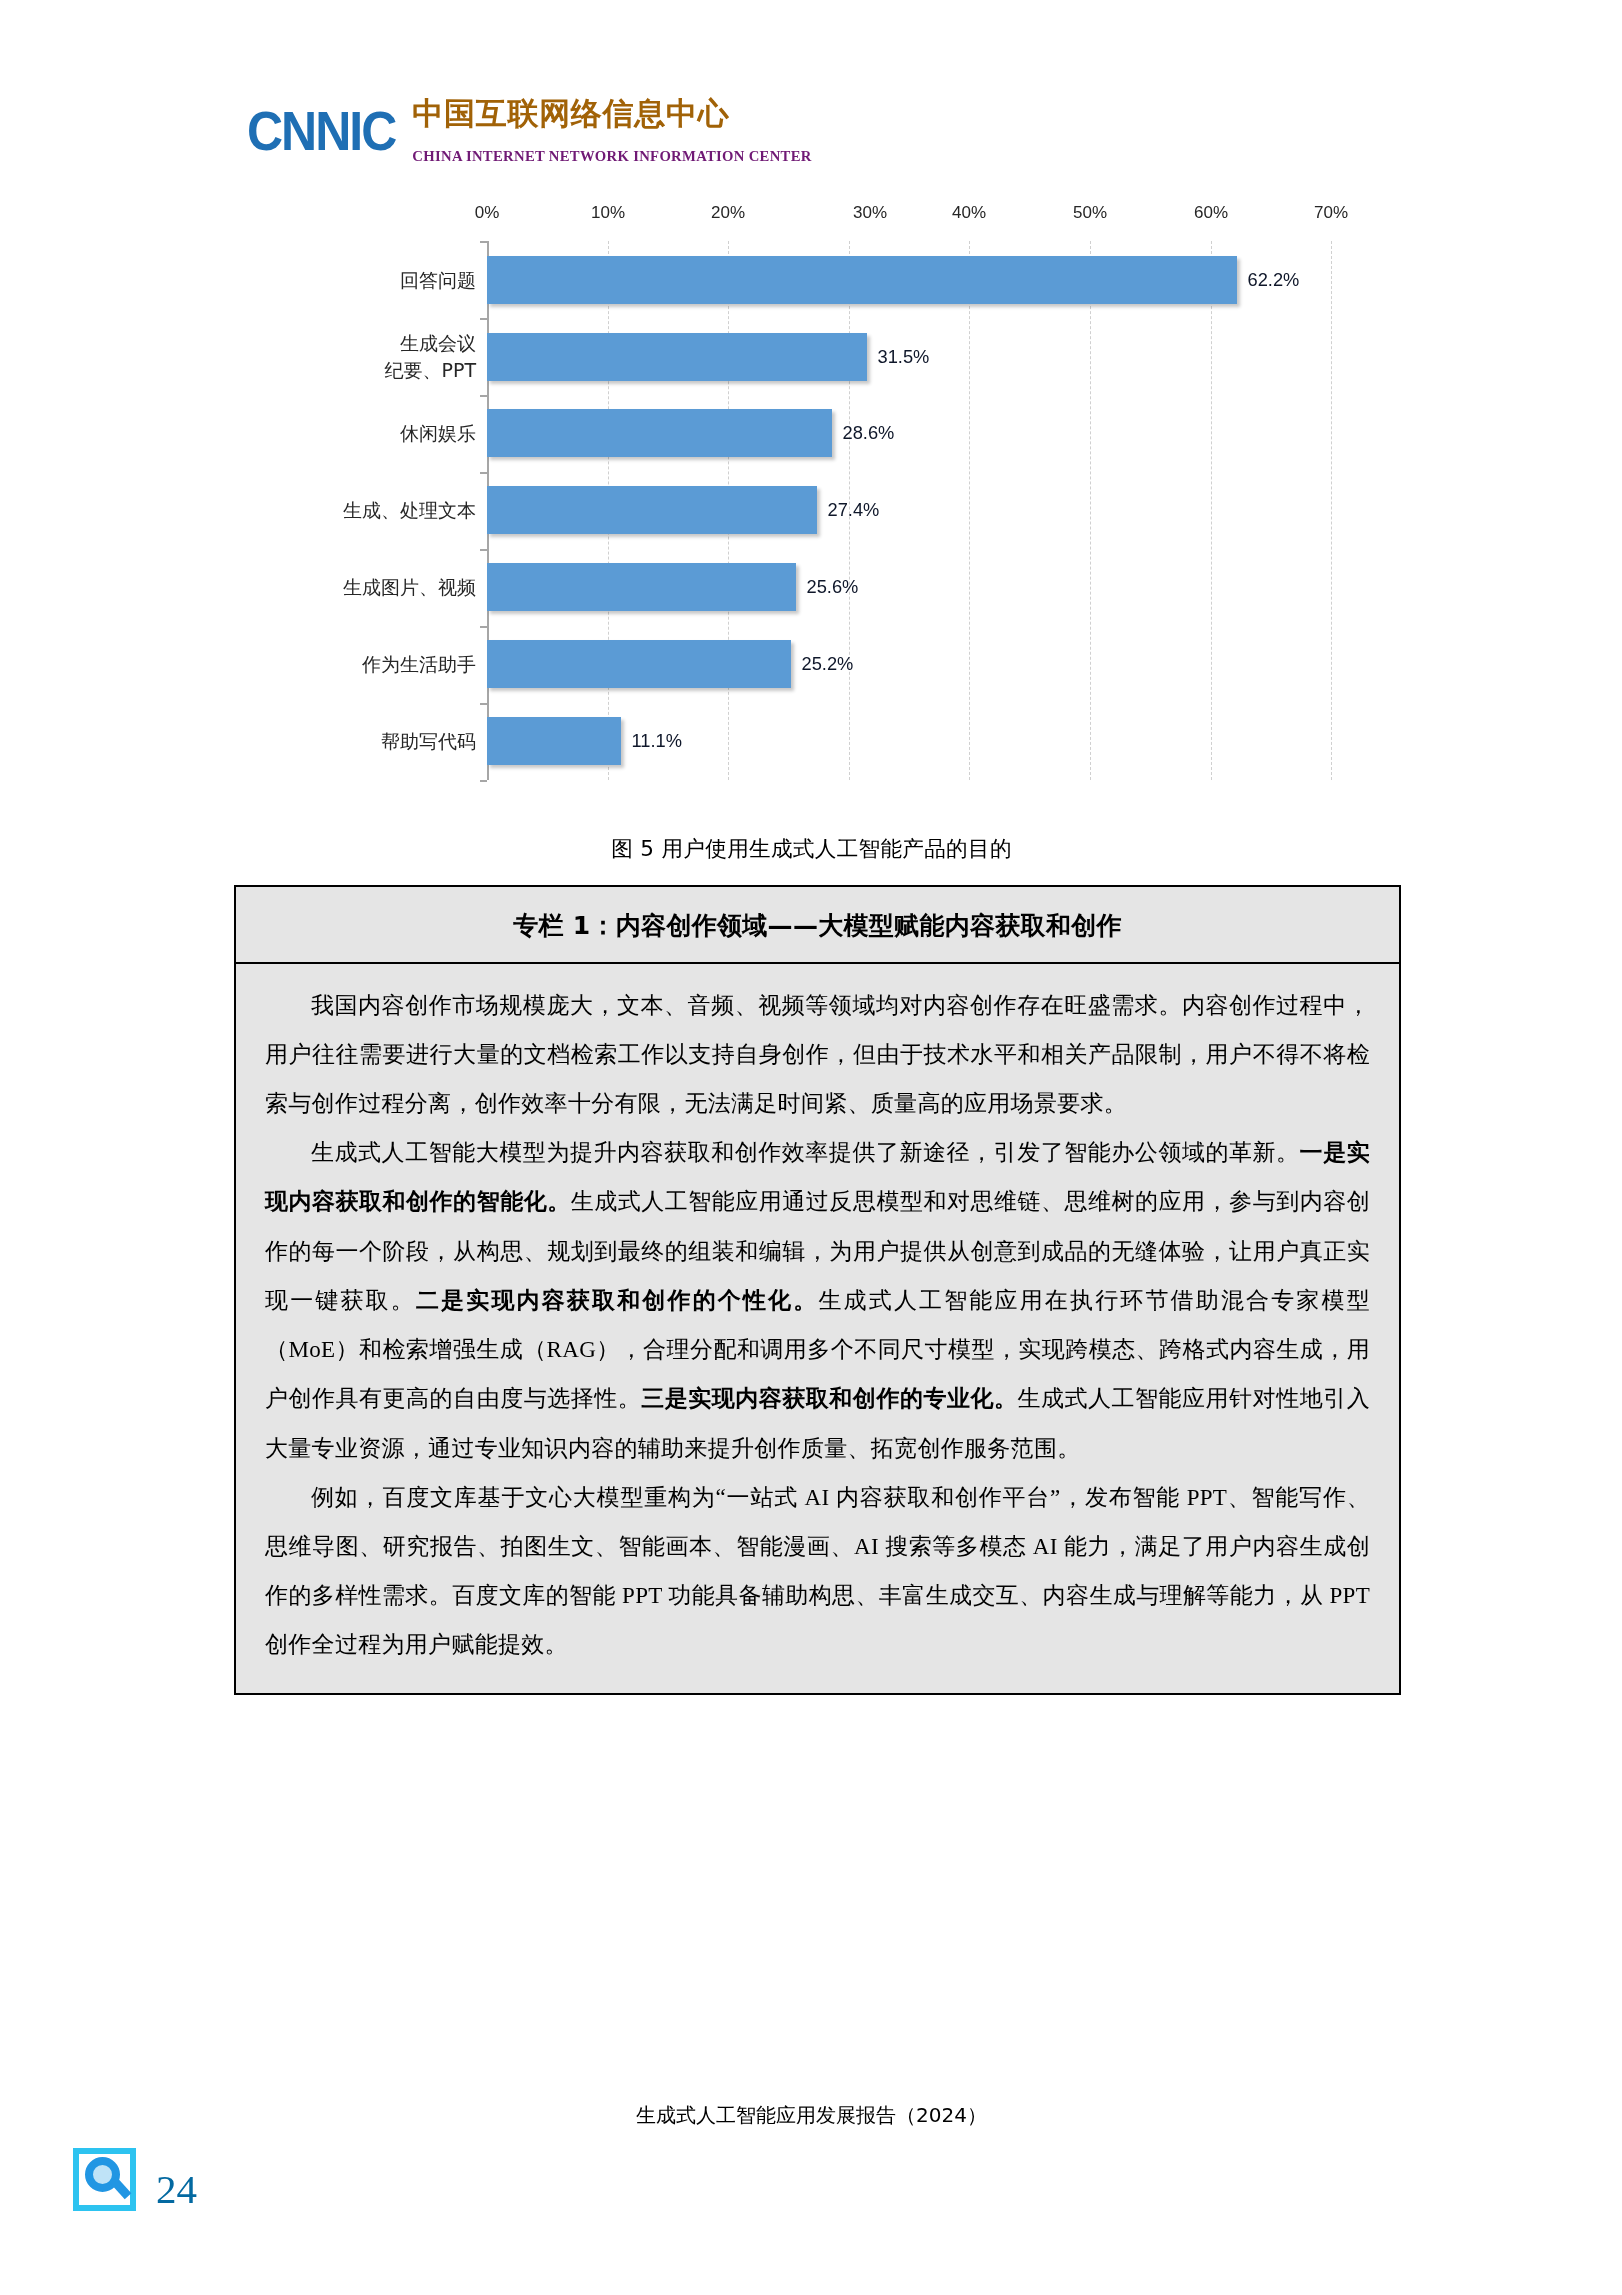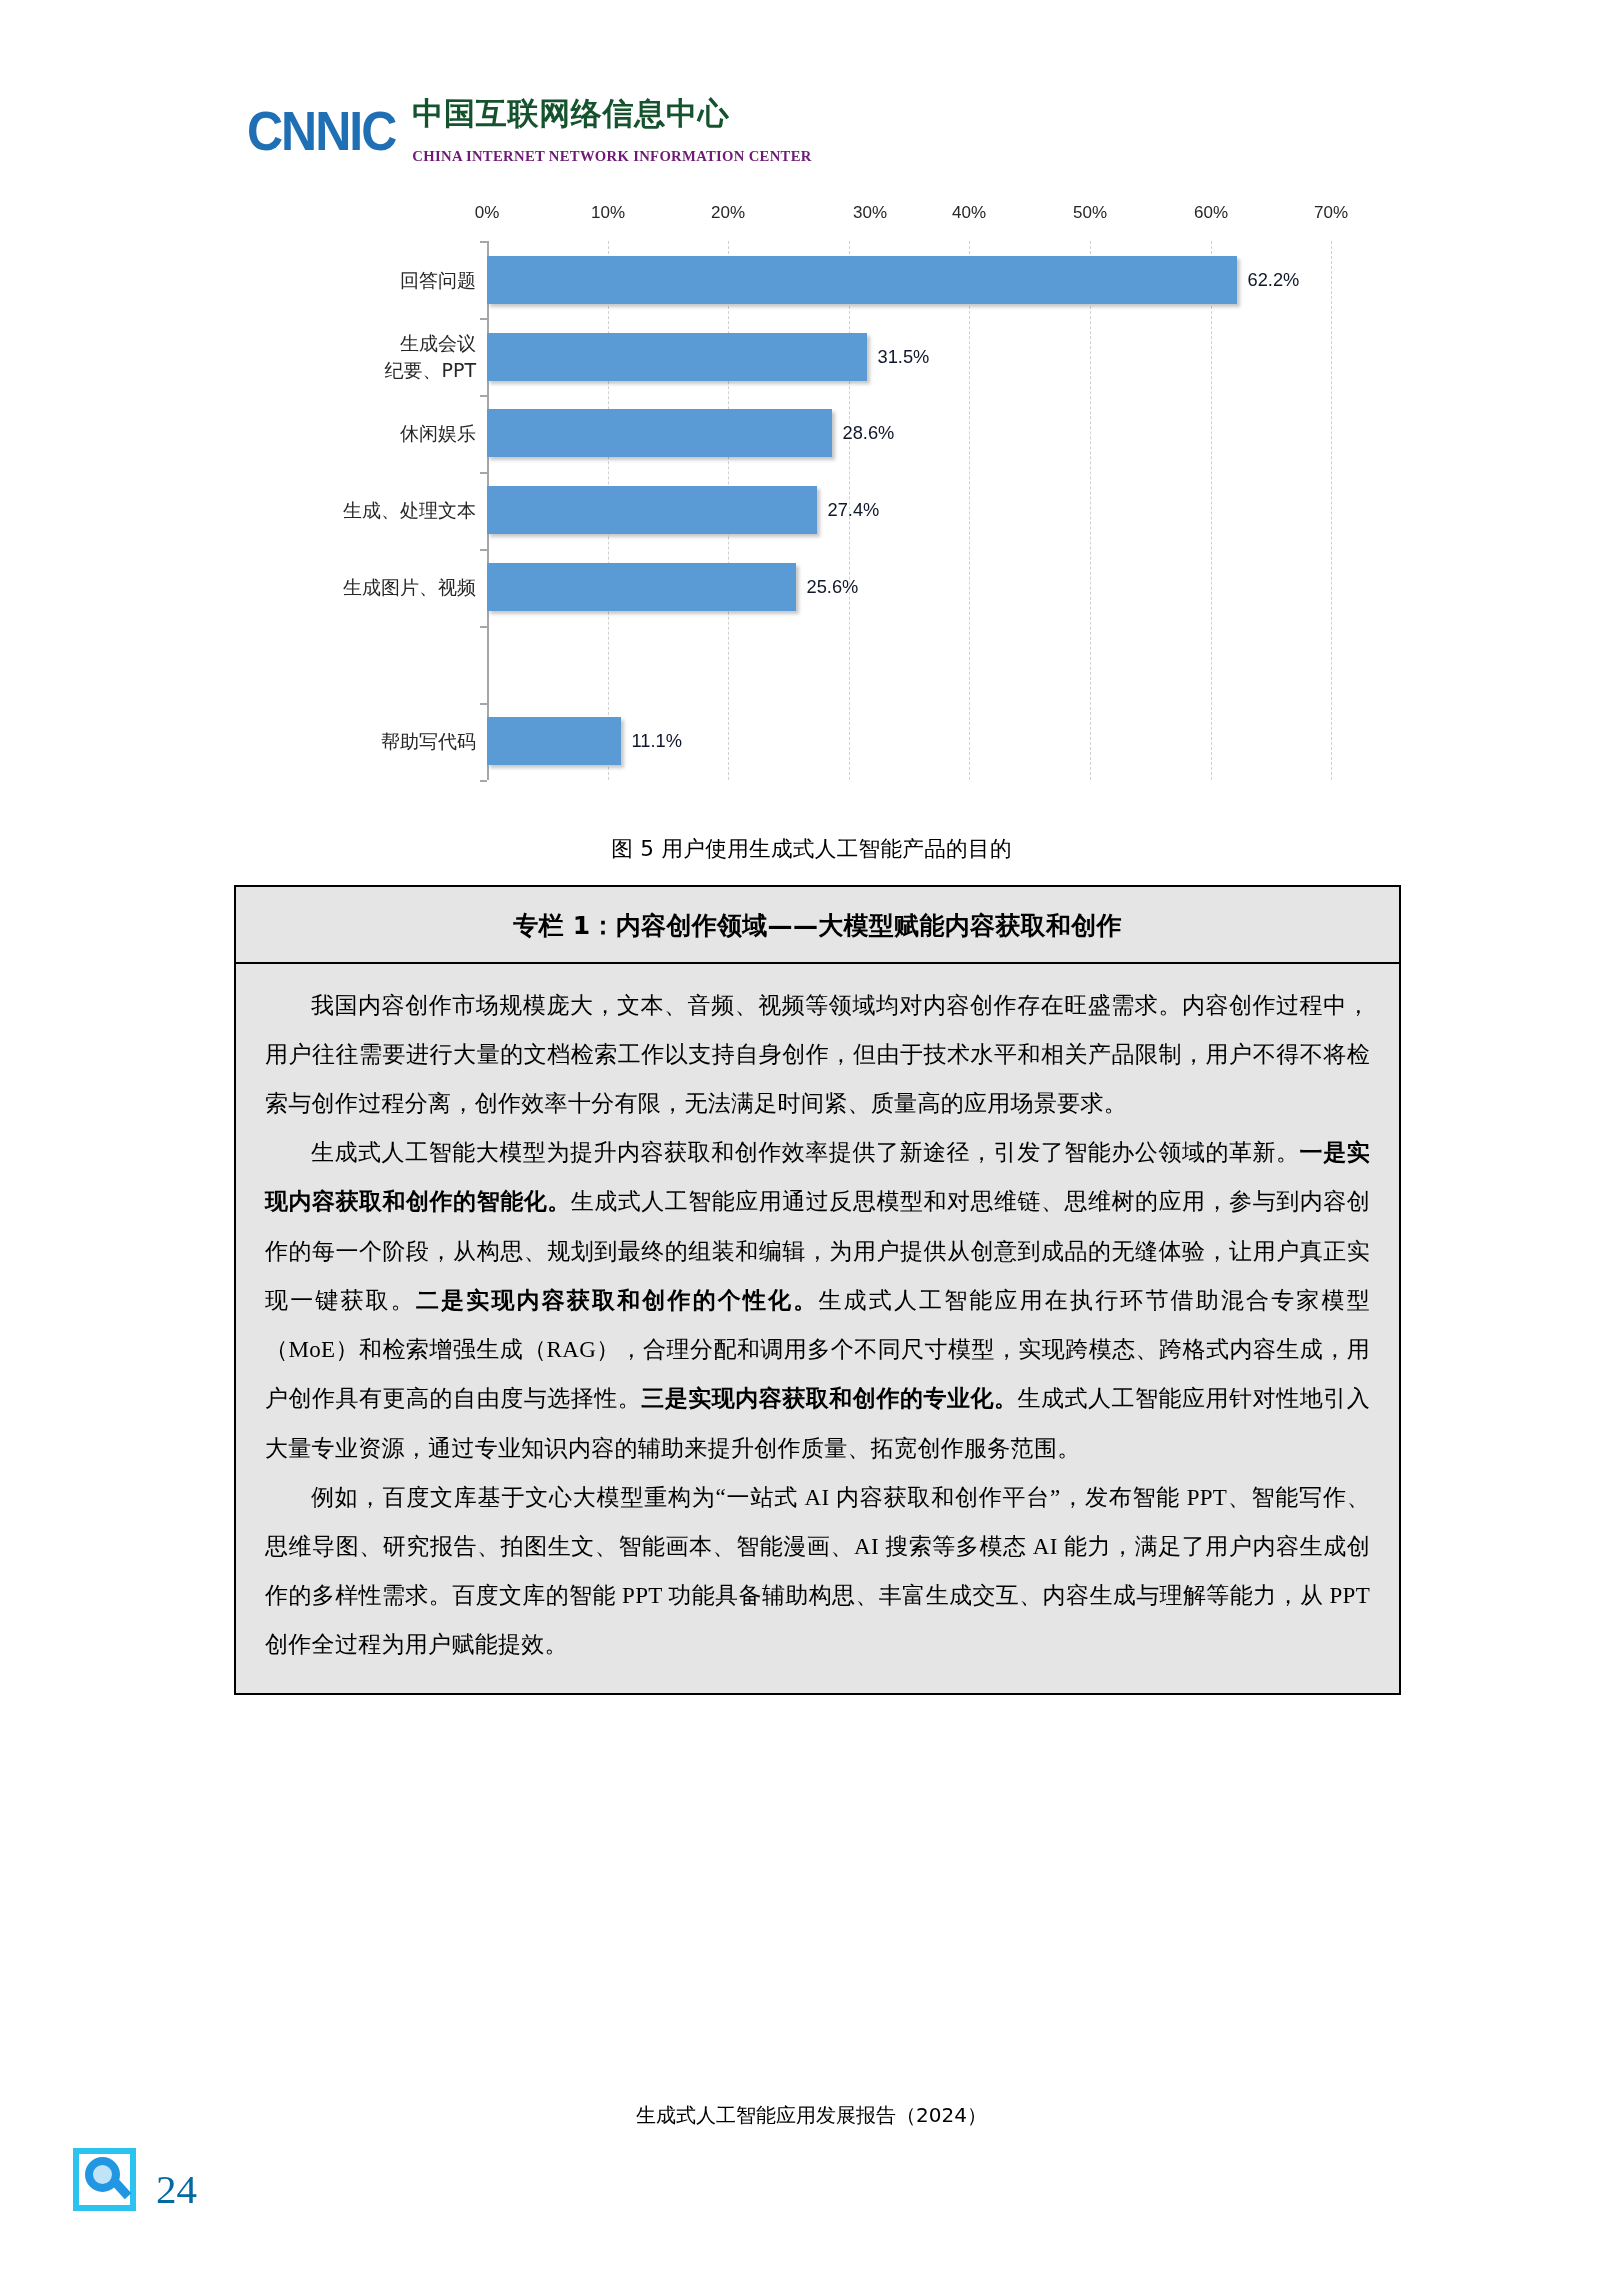--- a/index.html
+++ b/index.html
@@ -43,21 +43,21 @@
   .logo-text {
     display: flex;
     flex-direction: column;
     justify-content: center;
     line-height: 1;
   }
   .logo-cn {
     font-family: "DejaVu Sans", "Liberation Sans", sans-serif;
     font-size: 31px;
     font-weight: 700;
-    color: #14532d;
+    color: #a16207;
     letter-spacing: 0.7px;
   }
   .logo-en {
     font-family: "Liberation Serif", "DejaVu Serif", serif;
     font-size: 14.7px;
     font-weight: 700;
     color: #701a75;
     letter-spacing: 0.3px;
     margin-top: 20px;
   }
@@ -316,20 +316,25 @@
           <div class="bar" style="width: 330px; background: rgb(91, 155, 213);"></div>
           <div class="bar-value" style="left: 330px;">27.4%</div>
         </div>
         <div class="tick" style="top: 308px;"></div>
         <div class="row" style="top: 322px; height: 48px;">
           <div class="cat-label">生成图片、视频</div>
           <div class="bar" style="width: 309px; background: rgb(91, 155, 213);"></div>
           <div class="bar-value" style="left: 309px;">25.6%</div>
         </div>
         <div class="tick" style="top: 385px;"></div>
+        <div class="row" style="top: 399px; height: 48px;">
+          <div class="cat-label">作为生活助手</div>
+          <div class="bar" style="width: 304px; background: rgb(91, 155, 213);"></div>
+          <div class="bar-value" style="left: 304px;">25.2%</div>
+        </div>
         <div class="tick" style="top: 462px;"></div>
         <div class="row" style="top: 476px; height: 48px;">
           <div class="cat-label">帮助写代码</div>
           <div class="bar" style="width: 134px; background: rgb(91, 155, 213);"></div>
           <div class="bar-value" style="left: 134px;">11.1%</div>
         </div>
         <div class="tick" style="top: 539px;"></div>
       </div>
   </div>
 

